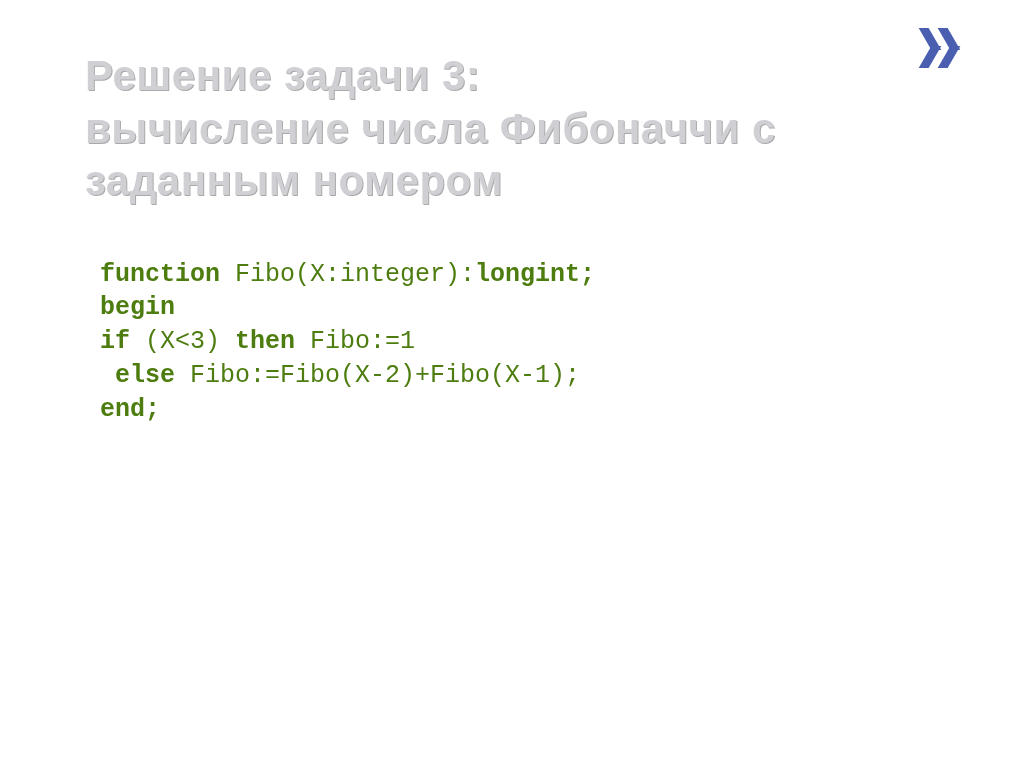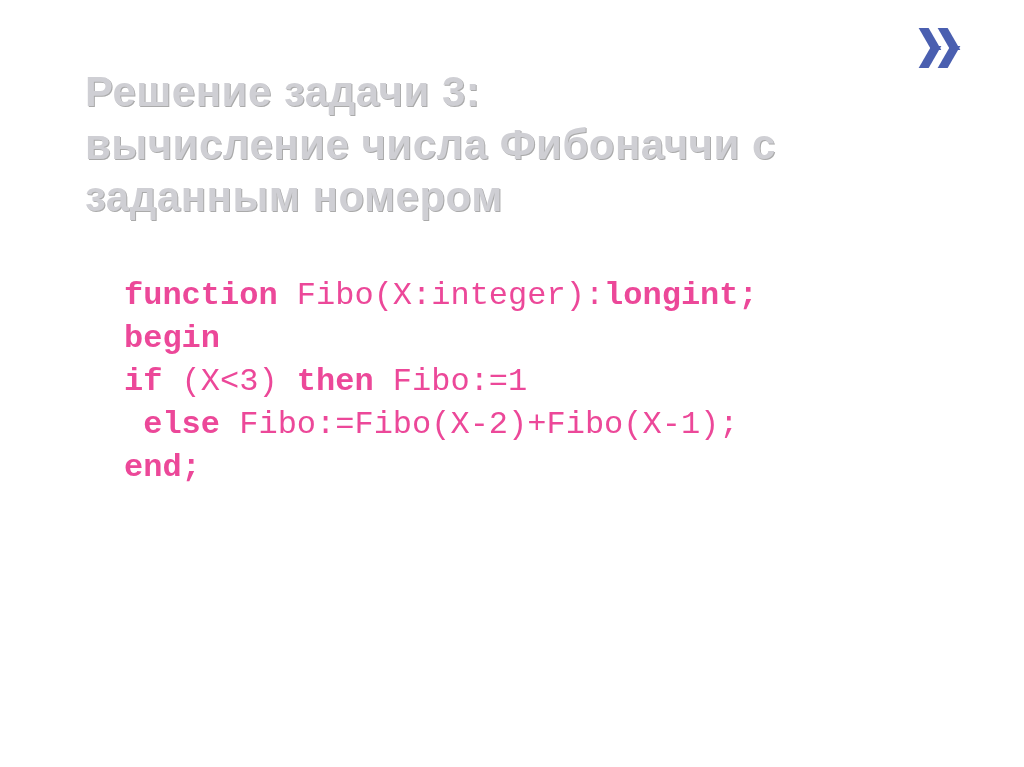--- a/index.html
+++ b/index.html
@@ -11,38 +11,38 @@
       width: 1024px;
       height: 767px;
       background: #ffffff;
       font-family: Arial, sans-serif;
       position: relative;
       overflow: hidden;
     }
     .slide {
       width: 100%;
       height: 100%;
-      padding: 66px 60px 40px 85px;
+      padding: 50px 60px 40px 85px;
       position: relative;
     }
     .title {
       font-size: 42px;
       font-weight: bold;
       color: #cfcfd4;
       text-shadow: 1px 1px 0 #aaa, -1px -1px 0 #fff;
       line-height: 1.25;
       margin-bottom: 50px;
       letter-spacing: 0.5px;
     }
     .code-block {
       font-family: 'Courier New', Courier, monospace;
-      font-size: 32px;
+      font-size: 25px;
       line-height: 1.35;
-      color: #ec4899;
-      margin-left: 39px;
+      color: #4d7c0f;
+      margin-left: 15px;
       font-weight: bold;
       white-space: pre;
     }
     .code-block .kw {
       font-weight: bold;
     }
     .code-block .nm {
       font-weight: normal;
     }
     .answer {

